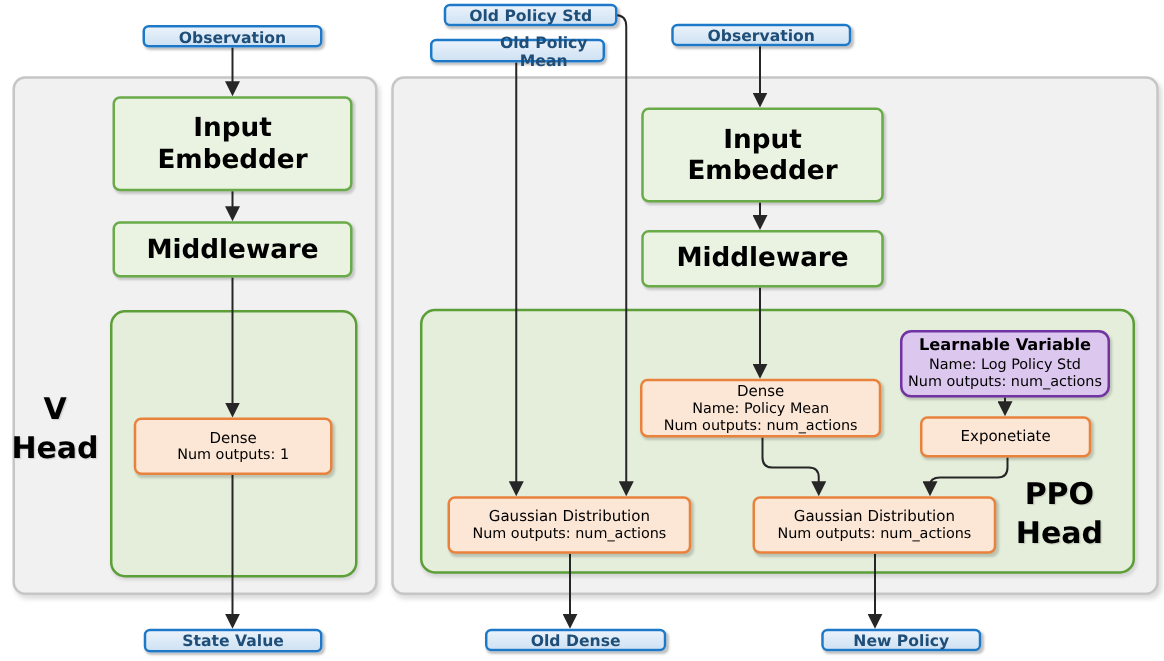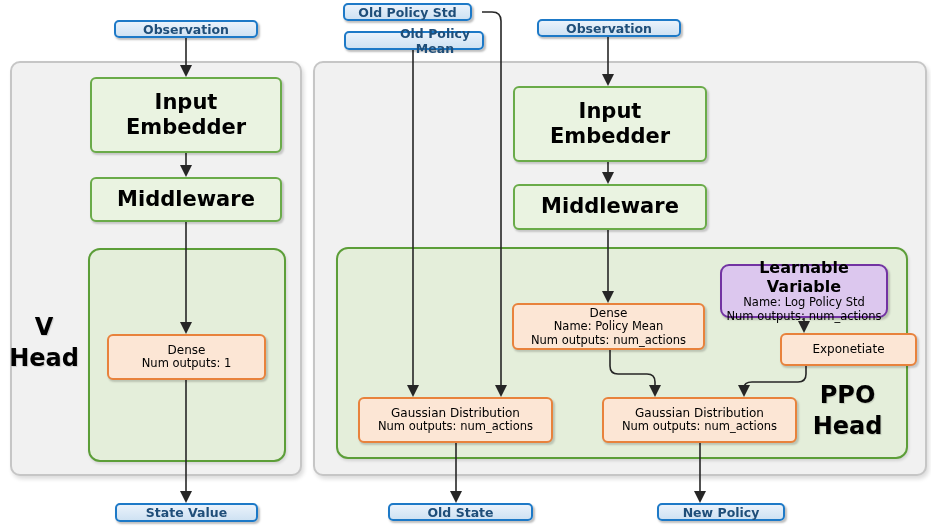--- a/index.html
+++ b/index.html
@@ -39,21 +39,21 @@
     box-shadow:1.5px 2px 2px rgba(0,0,0,0.18);}
 
   .orange{background:var(--orange-fill);border:2.5px solid var(--orange-border);
     border-radius:6px;color:#000;font-size:11.5px;
     box-shadow:1.5px 2px 2px rgba(0,0,0,0.18);}
   .orange .title{font-weight:normal;font-size:12px;}
 
   .purple{background:var(--purple-fill);border:2.5px solid var(--purple-border);
     border-radius:9px;color:#000;font-size:11.5px;
     box-shadow:1.5px 2px 2px rgba(0,0,0,0.18);}
-  .purple .title{font-weight:bold;font-size:16px;}
+  .purple .title{font-weight:bold;font-size:13px;}
 
   .head-label{position:absolute;z-index:4;text-align:center;font-weight:bold;
     font-size:24px;color:#000;line-height:1.3;text-shadow:1px 1px 1px rgba(0,0,0,0.15);}
   .small-line{display:block;}
 </style>
 </head>
 <body>
 
 <div id="canvas">
 
@@ -80,34 +80,34 @@
     <path class="wire" marker-end="url(#arrowhead)" d="M806,366 V374 Q806,382 798,382 H752 Q744,382 744,388"></path>
     <path class="wire" marker-end="url(#arrowhead)" d="M413,50 V388"></path>
     <path class="wire" marker-end="url(#arrowhead)" d="M482,12 H492 Q501,12 501,21 V388"></path>
     <path class="wire" marker-end="url(#arrowhead)" d="M456,443 V494"></path>
     <path class="wire" marker-end="url(#arrowhead)" d="M700,443 V494"></path>
   </svg>
 
   <div class="node blue" style="left:114px;top:20px;width:144px;height:18px;">
     <span>Observation</span>
   </div>
-  <div class="node blue" style="left:343px;top:3px;width:129px;height:18px;">
+  <div class="node blue" style="left:355px;top:3px;width:139px;height:18px;">
     <span>Old Policy Std</span>
   </div>
   <div class="node blue" style="left:344px;top:31px;width:140px;height:19px;padding-left:42px;">
     <span>Old Policy Mean</span>
   </div>
   <div class="node blue" style="left:537px;top:19px;width:144px;height:18px;">
     <span>Observation</span>
   </div>
   <div class="node blue" style="left:115px;top:503px;width:143px;height:19px;">
     <span>State Value</span>
   </div>
   <div class="node blue" style="left:388px;top:503px;width:145px;height:18px;">
-    <span>Old State</span>
+    <span>Old Dense</span>
   </div>
   <div class="node blue" style="left:657px;top:503px;width:128px;height:18px;">
     <span>New Policy</span>
   </div>
 
   <div class="node green" style="left:90px;top:77px;width:192px;height:76px;">
     <span>Input Embedder</span>
   </div>
   <div class="node green" style="left:90px;top:177px;width:192px;height:45px;">
     <span>Middleware</span>
@@ -130,21 +130,21 @@
   <div class="node orange" style="left:512px;top:303px;width:193px;height:47px;">
     <span class="title small-line">Dense</span>
     <span class="small-line">Name: Policy Mean</span>
     <span class="small-line">Num outputs: num_actions</span>
   </div>
   <div class="node purple" style="left:720px;top:264px;width:168px;height:54px;">
     <span class="title small-line">Learnable Variable</span>
     <span class="small-line">Name: Log Policy Std</span>
     <span class="small-line">Num outputs: num_actions</span>
   </div>
-  <div class="node orange" style="left:780px;top:333px;width:137px;height:33px;">
+  <div class="node orange" style="left:736px;top:333px;width:137px;height:33px;">
     <span class="title">Exponetiate</span>
   </div>
   <div class="node orange" style="left:358px;top:397px;width:195px;height:46px;">
     <span class="title small-line">Gaussian Distribution</span>
     <span class="small-line">Num outputs: num_actions</span>
   </div>
   <div class="node orange" style="left:602px;top:397px;width:195px;height:46px;">
     <span class="title small-line">Gaussian Distribution</span>
     <span class="small-line">Num outputs: num_actions</span>
   </div>

